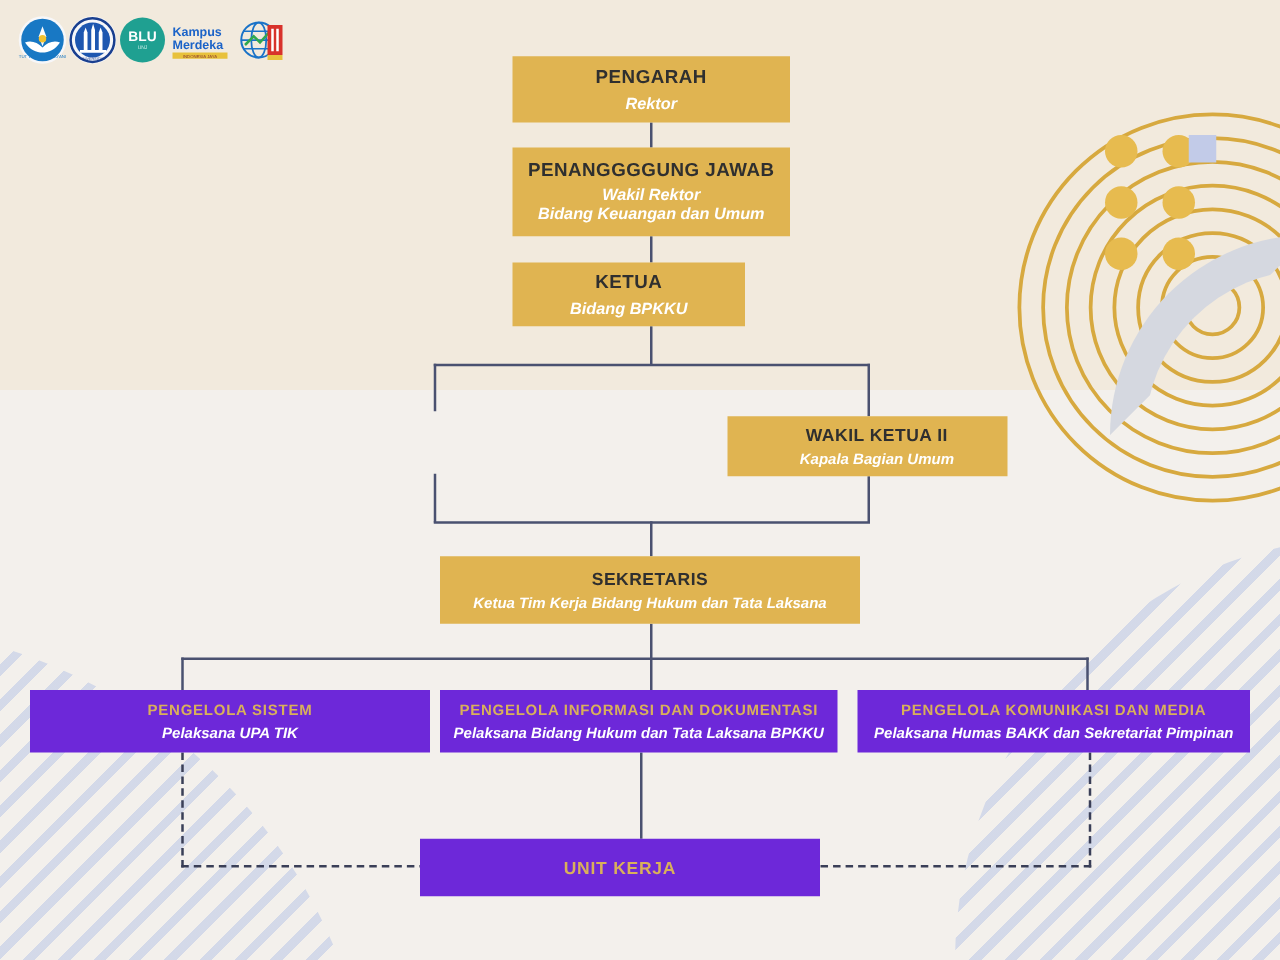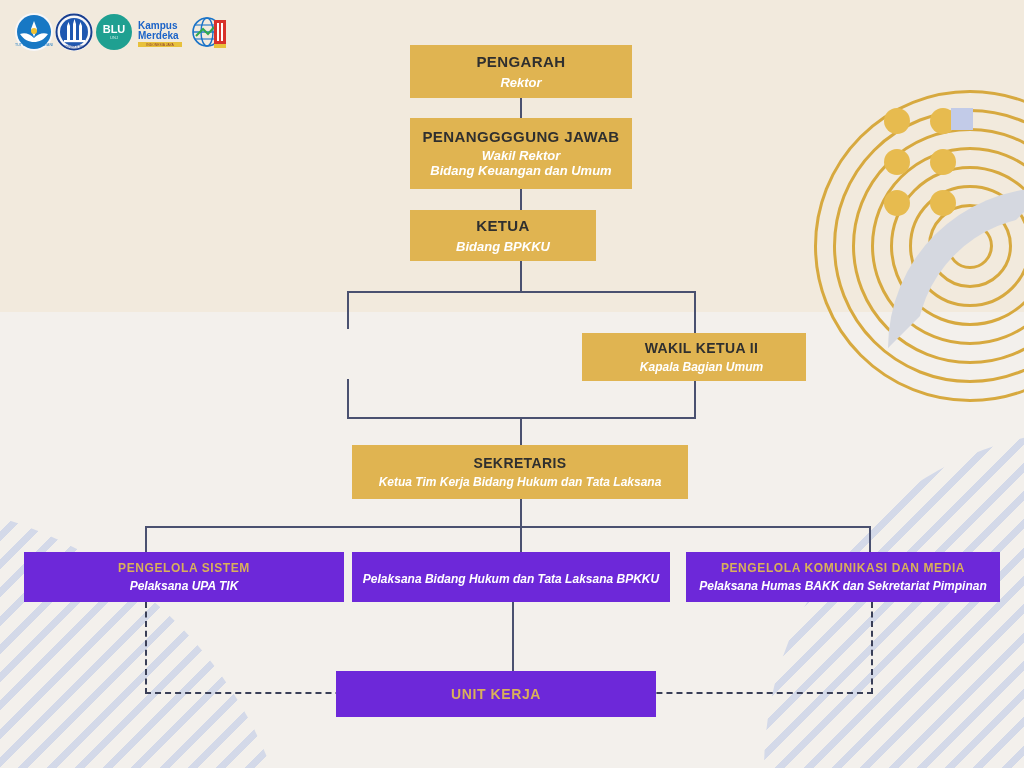--- a/index.html
+++ b/index.html
@@ -254,20 +254,21 @@
     <div class="t1 f14">SEKRETARIS</div>
     <div class="t2 f12 gap3">Ketua Tim Kerja Bidang Hukum dan Tata Laksana</div>
   </div>
 
   <div class="node navy" style="left:24px;top:552px;width:320px;height:50px;">
     <div class="t1 f12">PENGELOLA SISTEM</div>
     <div class="t2 f12 gap3">Pelaksana UPA TIK</div>
   </div>
 
   <div class="node navy" style="left:352px;top:552px;width:318px;height:50px;">
+    <div class="t1 f12">PENGELOLA INFORMASI DAN DOKUMENTASI</div>
     <div class="t2 f12 gap3">Pelaksana Bidang Hukum dan Tata Laksana BPKKU</div>
   </div>
 
   <div class="node navy" style="left:686px;top:552px;width:314px;height:50px;">
     <div class="t1 f12">PENGELOLA KOMUNIKASI DAN MEDIA</div>
     <div class="t2 f12 gap3">Pelaksana Humas BAKK dan Sekretariat Pimpinan</div>
   </div>
 
   <div class="node navy" style="left:336px;top:671px;width:320px;height:46px;">
     <div class="t1 f14">UNIT KERJA</div>

